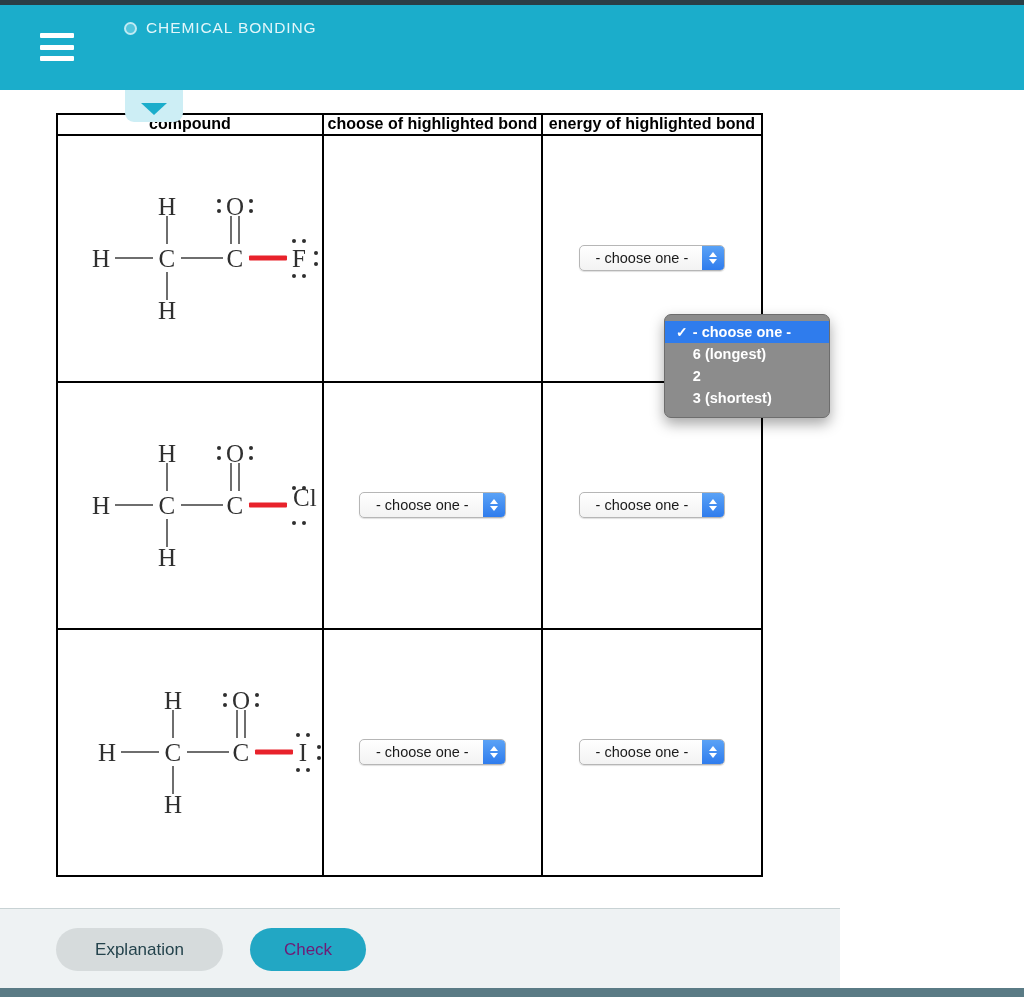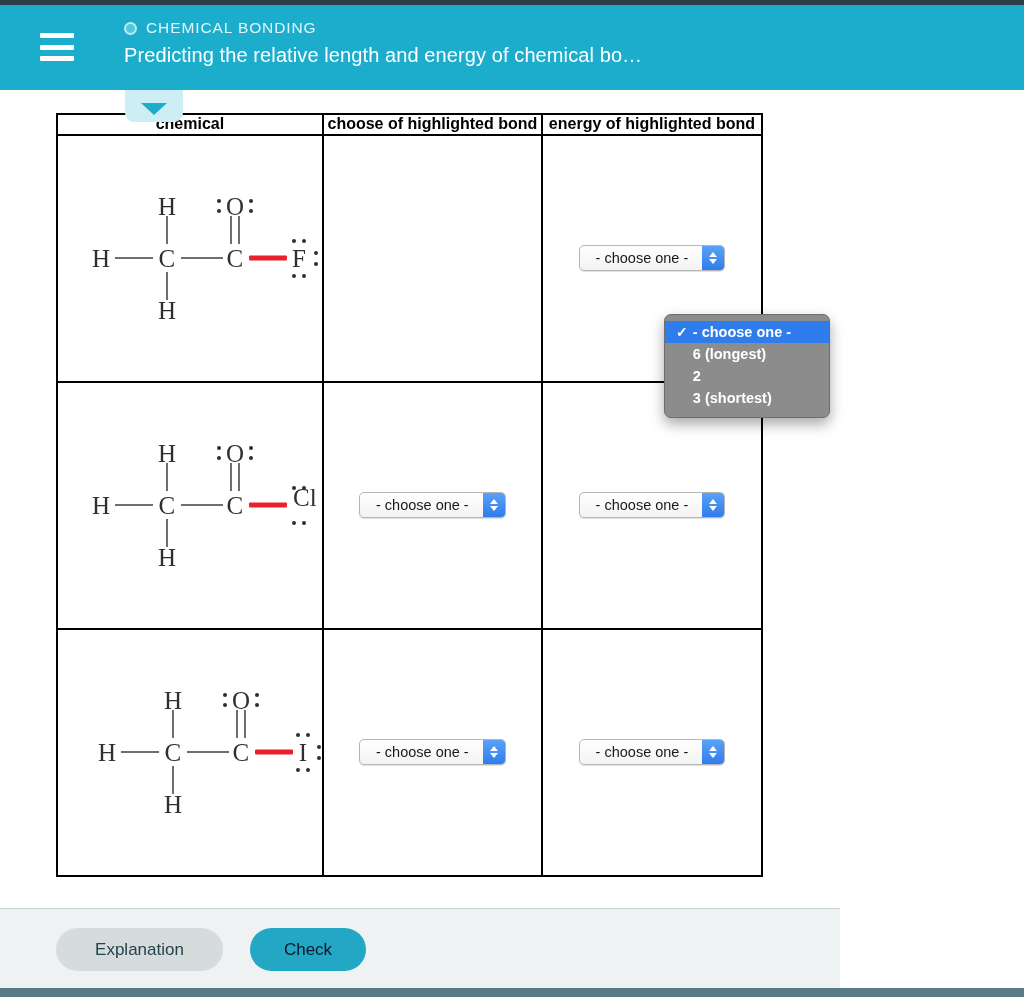--- a/index.html
+++ b/index.html
@@ -204,21 +204,21 @@
     display: flex; align-items: center; justify-content: center;
     font-size: 17px; cursor: pointer; border: none;
     font-family: "Liberation Sans", sans-serif;
   }
   .btn-explanation {
     left: 56px; width: 167px;
     background: #d6dbdc; color: #24434c;
   }
   .btn-check {
     left: 250px; width: 116px;
-    background: #22A7C4; color: #0f172a;
+    background: #22A7C4; color: #701a75;
   }
   .bottom-sliver {
     position: absolute; left: 0; top: 988px;
     width: 1024px; height: 9px;
     background: #5a7b85;
   }
 </style>
 </head>
 <body>
 
@@ -228,34 +228,33 @@
   <div class="hamburger">
     <span></span>
     <span></span>
     <span></span>
   </div>
   <div class="hdr-text">
     <div class="hdr-kicker">
       <span class="kicker-dot"></span>
       <span>CHEMICAL BONDING</span>
     </div>
-    <div class="hdr-title">Predicting the relative length and energy of chemical bo…</div>
   </div>
 </div>
 
 <div class="content">
 
   <div class="collapse-tab">
     <div class="caret"></div>
   </div>
 
   <table class="qtable">
     <thead>
       <tr>
-        <th class="col-head col-compound">chemical</th>
+        <th class="col-head col-compound">compound</th>
         <th class="col-head col-len">choose of highlighted bond</th>
         <th class="col-head col-energy">energy of highlighted bond</th>
       </tr>
     </thead>
     <tbody>
 
       <tr>
         <td class="cell-compound">
           <div class="lewis">
 

